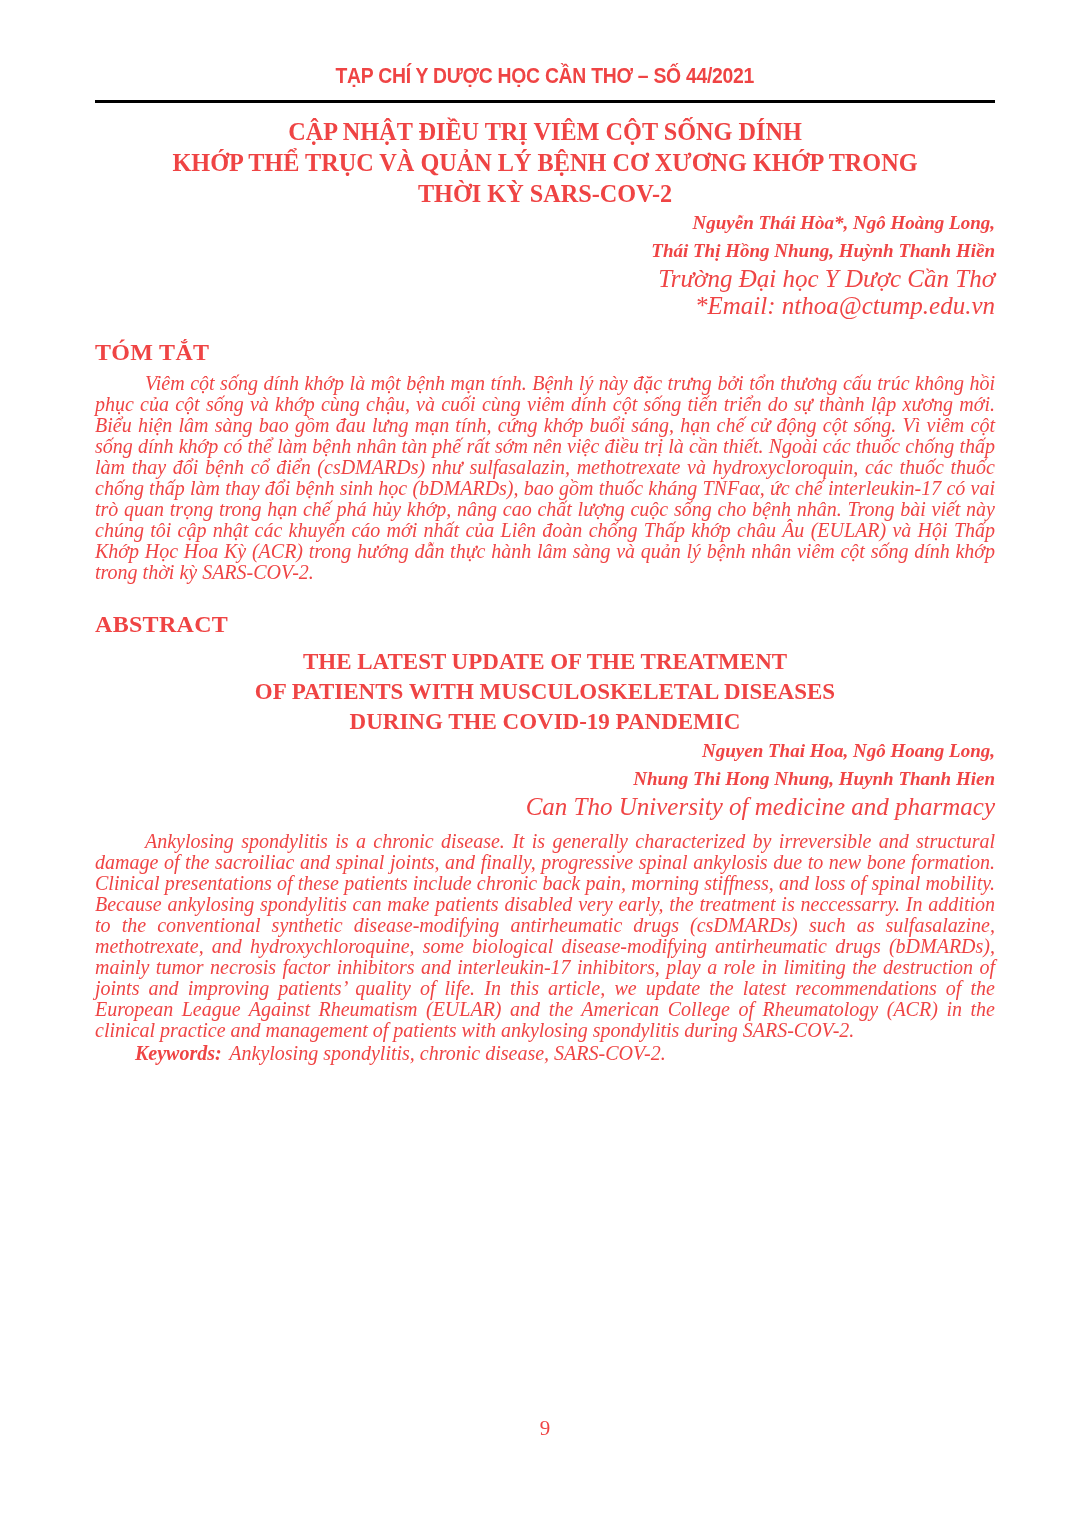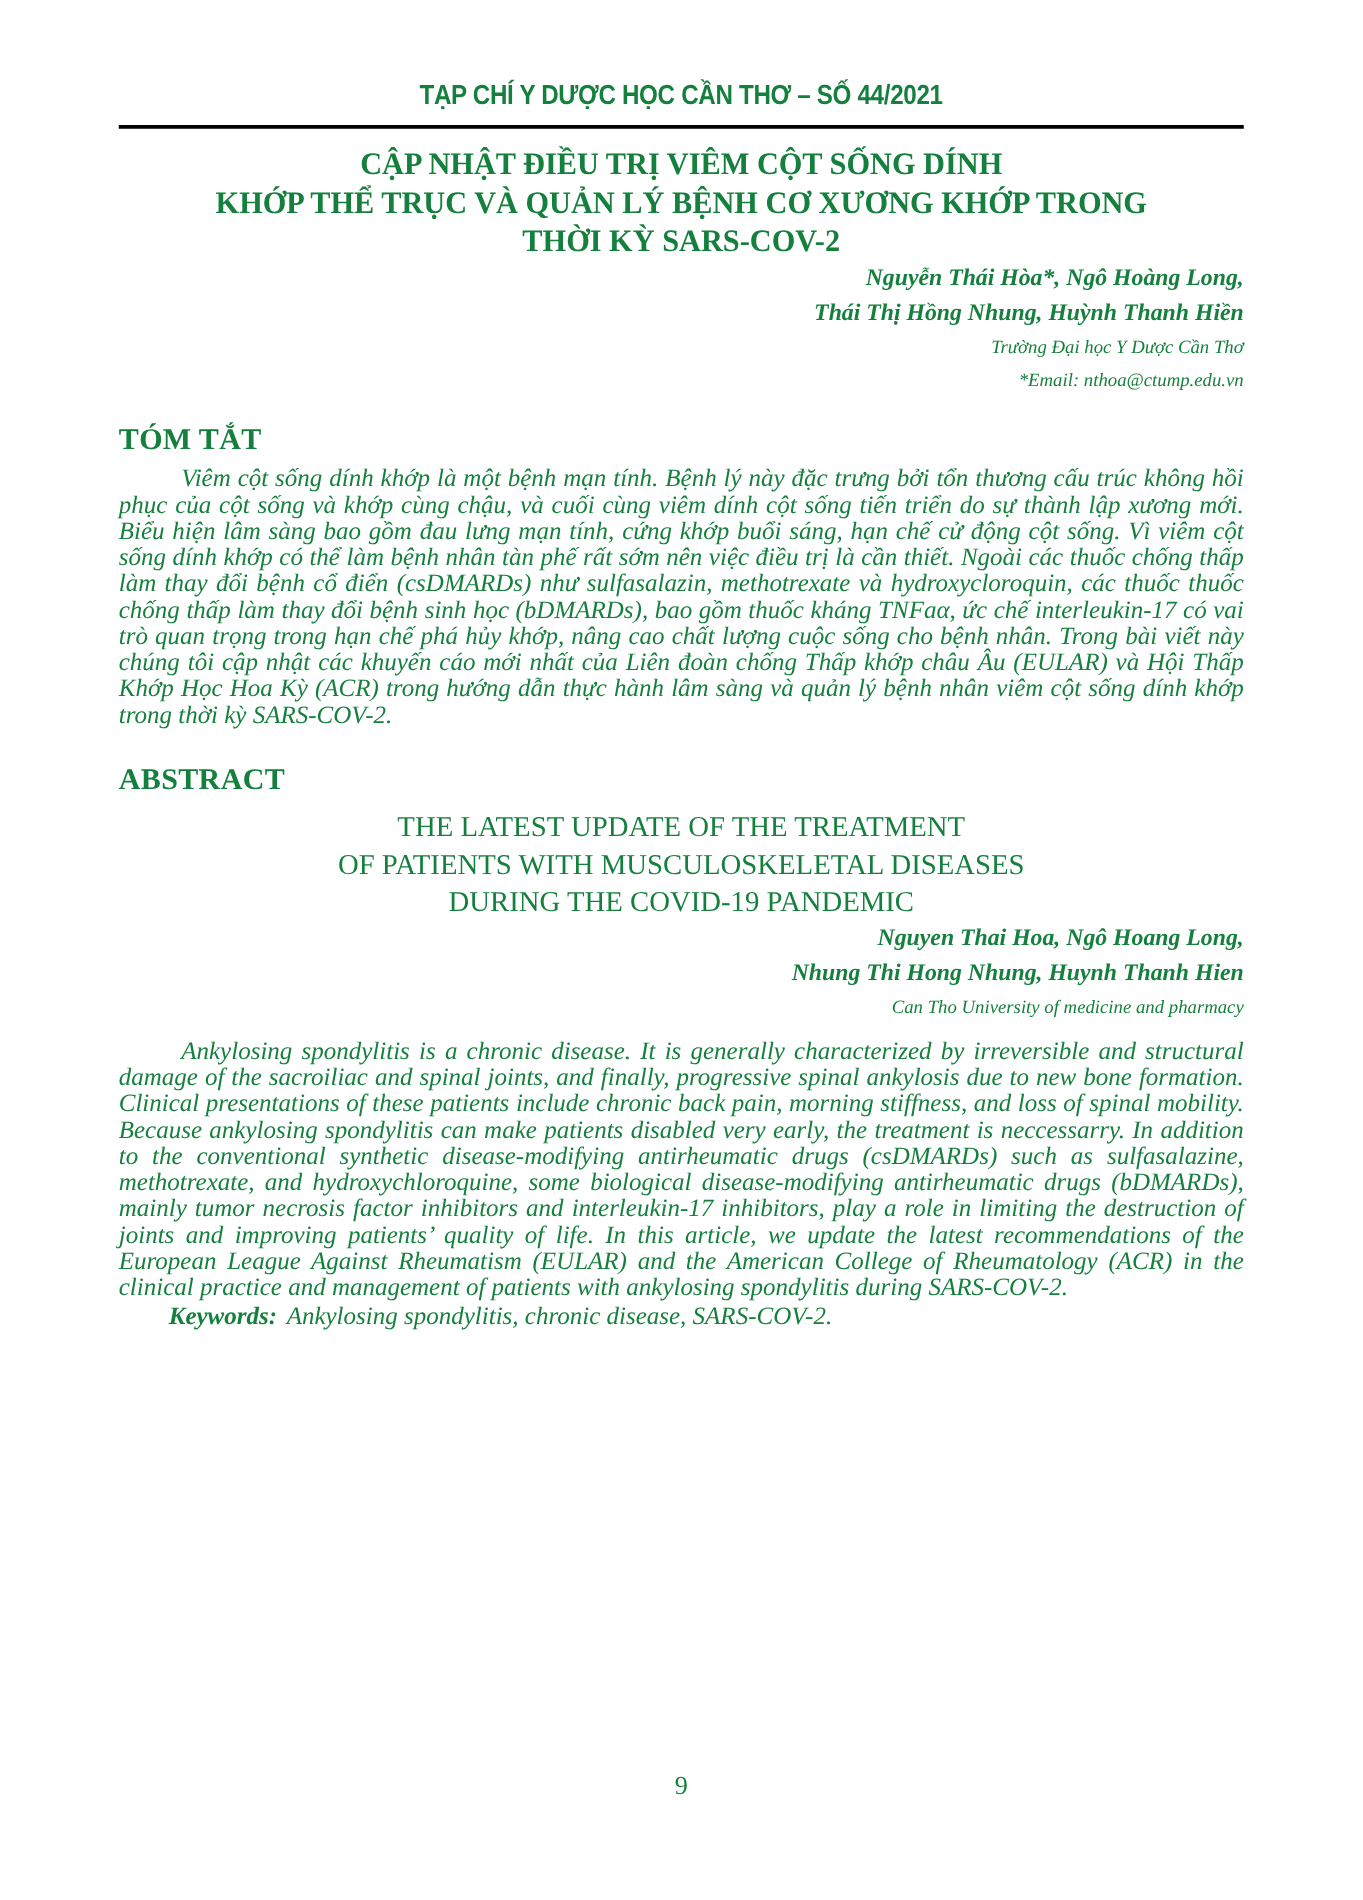--- a/index.html
+++ b/index.html
@@ -3,21 +3,21 @@
 <meta charset="utf-8">
 <style>
   * { margin: 0; padding: 0; box-sizing: border-box; }
   html, body { background: #ffffff; }
   .page {
     position: relative;
     width: 1090px;
     height: 1520px;
     margin: 0 auto;
     background: #ffffff;
-    color: #15803d;
+    color: #ef4444;
     font-family: "Liberation Serif", serif;
     padding: 64px 95px 0 95px;
     overflow: hidden;
   }
 
   
   .journal-header {
     text-align: center;
     font-family: "Liberation Sans", sans-serif;
     font-weight: 700;
@@ -54,21 +54,21 @@
   .authors-block .name-line {
     display: block;
     font-weight: 700;
     font-style: italic;
     font-size: 19px;
     line-height: 28px;
   }
   .authors-block .aff-line {
     display: block;
     font-style: italic;
-    font-size: 15px;
+    font-size: 25px;
     line-height: 27px;
   }
 
   .section-heading {
     font-weight: 700;
     font-size: 24px;
     line-height: 30px;
     letter-spacing: 0.3px;
   }
   .heading-vn { margin-top: 18px; }
@@ -89,21 +89,21 @@
     font-size: 20px;
     line-height: 24.8px;
     text-indent: 40px;
   }
   .kw-label { font-weight: 700; margin-right: 3px; }
 
   
   .en-title { margin-top: 8px; text-align: center; }
   .en-title .line {
     display: block;
-    font-weight: 400;
+    font-weight: 700;
     font-size: 23px;
     line-height: 30px;
     white-space: nowrap;
   }
 
   .page-footer {
     position: absolute;
     top: 1416px;
     left: 0;
     width: 100%;

